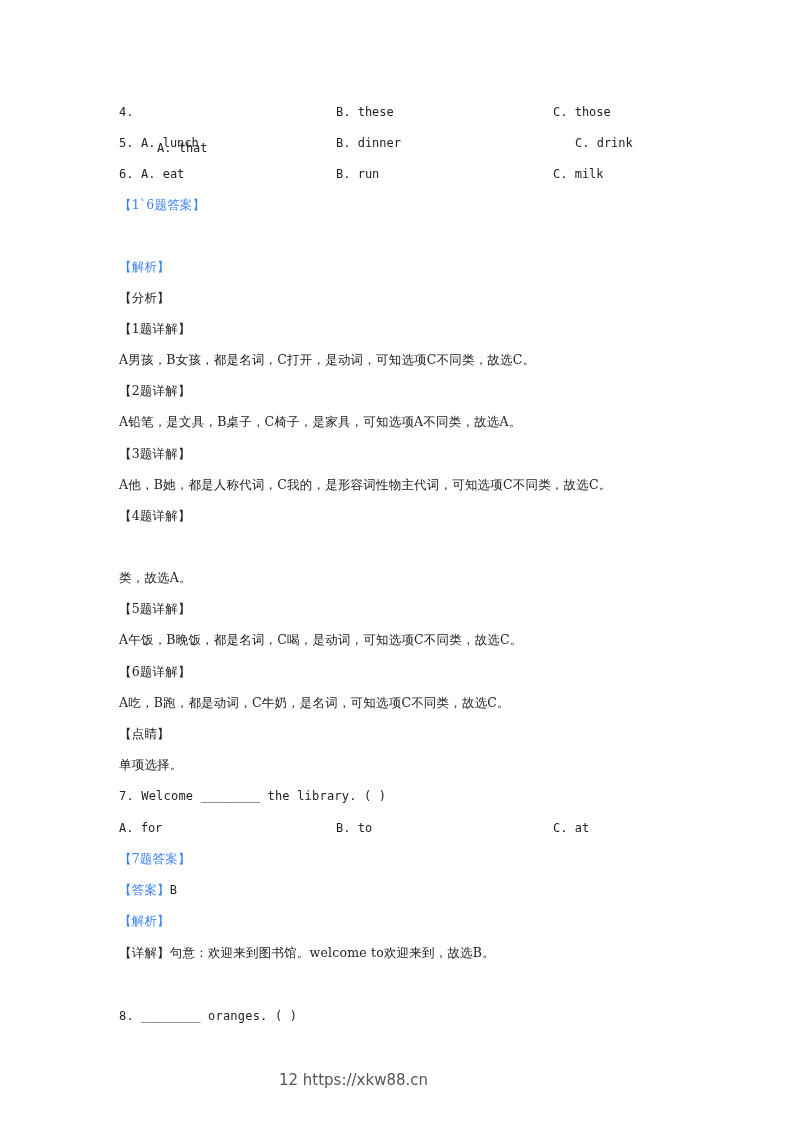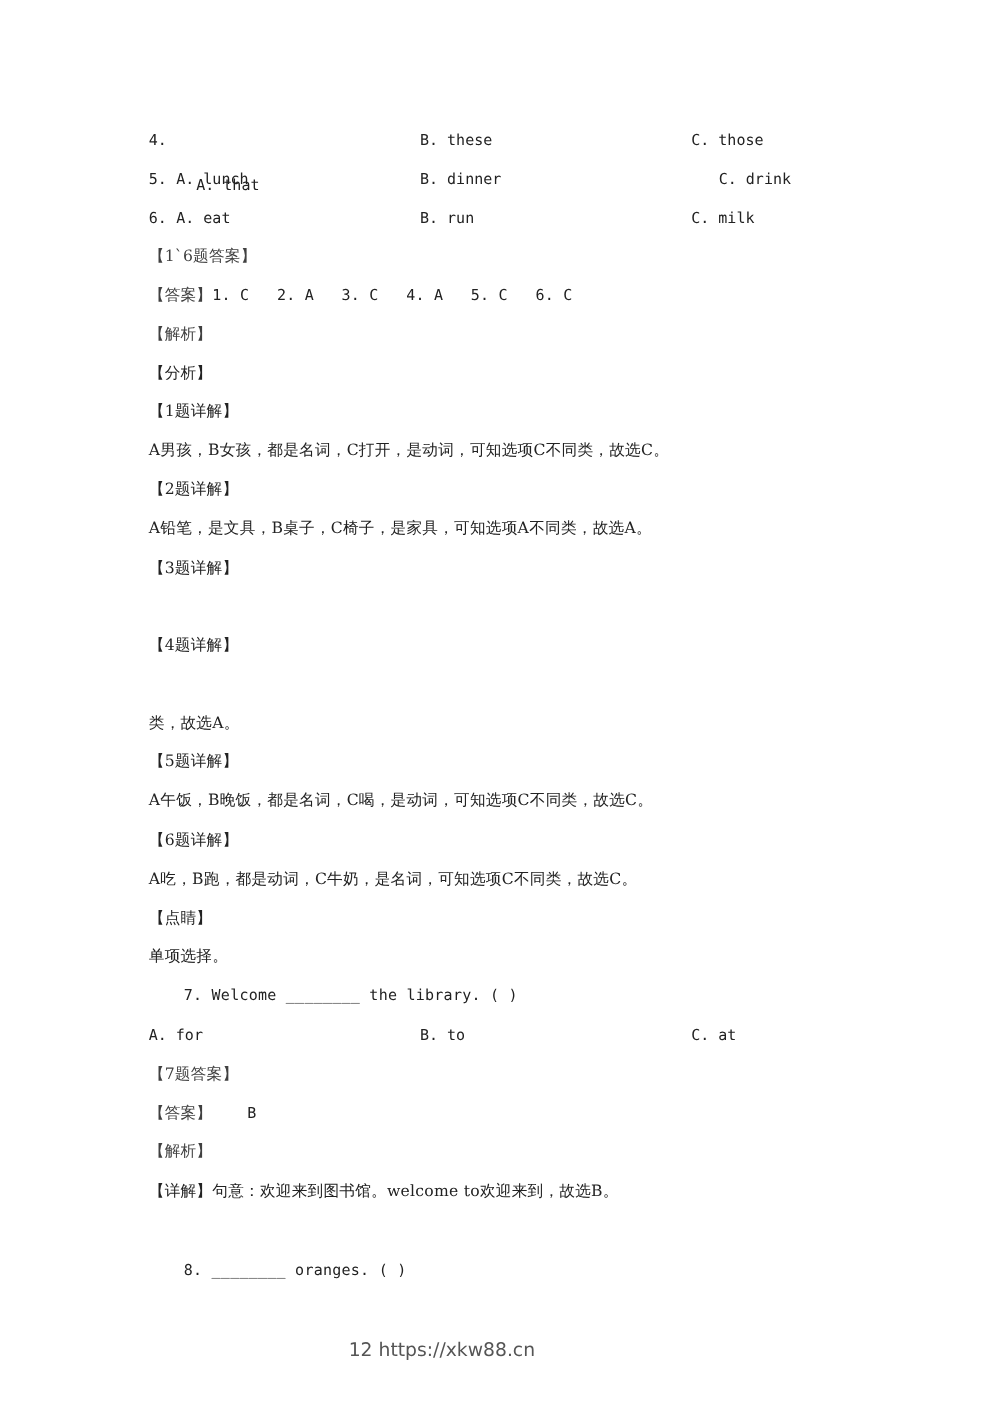--- a/index.html
+++ b/index.html
@@ -26,24 +26,23 @@
       position: absolute;
       left: 119px;
       font-size: 12.5px;
       line-height: 16px;
       white-space: nowrap;
       letter-spacing: 0.2px;
     }
     .mono {
       font-family: "DejaVu Sans Mono", "Liberation Mono", monospace;
       font-size: 12px;
-      margin-left: 28px;
     }
     .blue {
-      color: #404040;
+      color: #3b82f6;
     }
     .opt {
       position: absolute;
       font-family: "DejaVu Sans Mono", "Liberation Mono", monospace;
       font-size: 12px;
       line-height: 16px;
       white-space: nowrap;
     }
     .answers span.ans {
       display: inline-block;
@@ -81,34 +80,32 @@
   </div>
   <div>
     <span class="opt" style="left:119px;top:166px;">6.</span>
     <span class="opt" style="left:141px;top:166px;">A.  eat</span>
     <span class="opt" style="left:336px;top:166px;">B.  run</span>
     <span class="opt" style="left:553px;top:166px;">C.  milk</span>
   </div>
 
   <div class="line blue" style="top:197px;">【1`6题答案】</div>
 
-  <div class="line answers" style="top:228px;">
-    <span class="blue">【答案】</span><span class="ans">1. C</span><span class="ans">2. A</span><span class="ans">3. C</span><span class="ans">4. A</span><span class="ans">5. C</span><span class="ans">6. C</span>
-  </div>
 
   <div class="line blue" style="top:259px;">【解析】</div>
   <div class="line" style="top:290px;">【分析】</div>
 
   <div class="line" style="top:321px;">【1题详解】</div>
   <div class="line" style="top:352px;">A男孩，B女孩，都是名词，C打开，是动词，可知选项C不同类，故选C。</div>
 
   <div class="line" style="top:383px;">【2题详解】</div>
   <div class="line" style="top:414px;text-align:right;">A铅笔，是文具，B桌子，C椅子，是家具，可知选项A不同类，故选A。</div>
 
   <div class="line" style="top:446px;">【3题详解】</div>
+  <div class="line" style="top:477px;">A他，B她，都是人称代词，C我的，是形容词性物主代词，可知选项C不同类，故选C。</div>
 
   <div class="line" style="top:508px;">【4题详解】</div>
   <div class="line" style="top:570px;">类，故选A。</div>
 
   <div class="line" style="top:601px;">【5题详解】</div>
   <div class="line" style="top:632px;">A午饭，B晚饭，都是名词，C喝，是动词，可知选项C不同类，故选C。</div>
 
   <div class="line" style="top:664px;">【6题详解】</div>
   <div class="line" style="top:695px;">A吃，B跑，都是动词，C牛奶，是名词，可知选项C不同类，故选C。</div>
 

